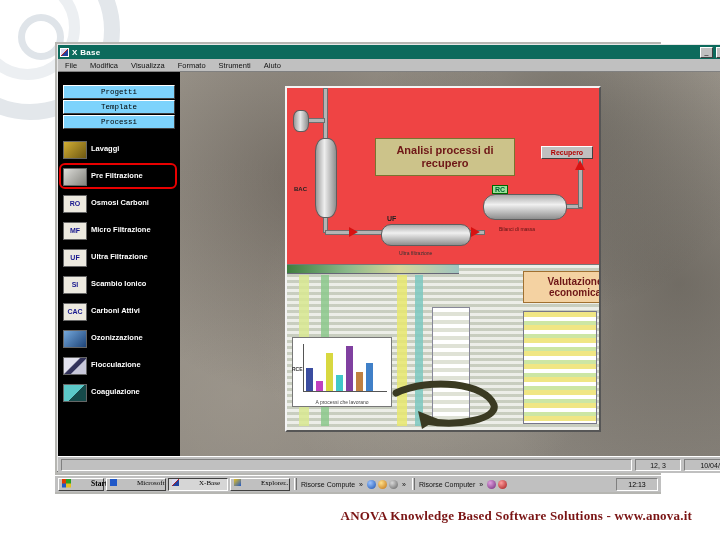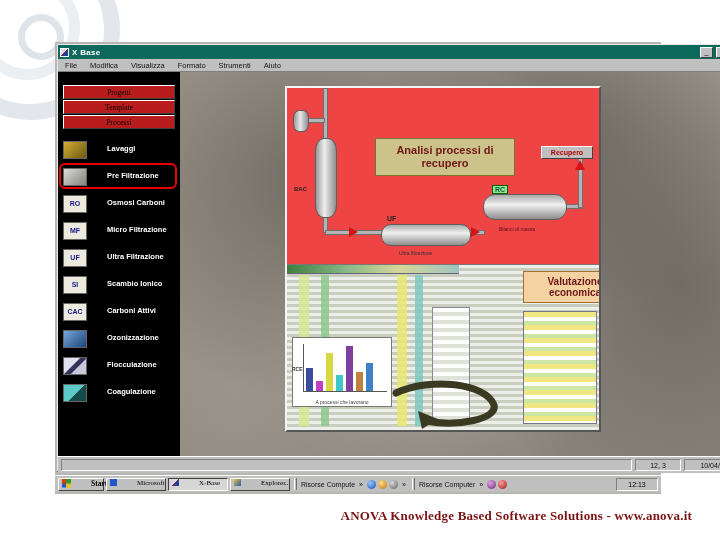--- a/index.html
+++ b/index.html
@@ -27,24 +27,24 @@
   .wbtn { width:13px; height:11px; background:#c0c0c0; border:1px solid; border-color:#fff #404040 #404040 #fff;
           font-size:7px; line-height:8px; text-align:center; font-family:inherit; padding:0; }
 
   .menubar { height:13px; background:#c0c0c0; border-bottom:1px solid #808080; display:flex; align-items:center; gap:13px; padding:0 7px; }
   .menu-item { font-size:7.5px; color:#111; cursor:default; }
 
   .wbody { position:relative; height:384px; display:flex; }
 
   
   .leftpanel { width:122px; background:#000; padding-top:12px; flex:none; }
-  .navbtn { display:block; width:112px; height:14px; margin:1px auto; background:#b91c1c;
-            border:1px solid; border-color:#fff #404040 #404040 #fff; font-size:7.5px; font-family:Liberation Serif, serif; text-align:center; padding:0; }
+  .navbtn { display:block; width:112px; height:14px; margin:1px auto; background:#7dd3fc;
+            border:1px solid; border-color:#fff #404040 #404040 #fff; font-size:7.5px; font-family:Liberation Mono, monospace; text-align:center; padding:0; }
   .plist { margin-top:7px; }
-  .pi { position:relative; display:flex; align-items:center; gap:20px; height:27px; padding-left:5px; }
+  .pi { position:relative; display:flex; align-items:center; gap:4px; height:27px; padding-left:5px; }
   .picon { width:24px; height:18px; flex:none; background:#ece9df; border:1px solid #666;
            display:flex; align-items:center; justify-content:center; font-size:7px; font-weight:bold; color:#17178e; }
   .plabel { color:#fff; font-size:7.5px; font-weight:bold; line-height:1.15; width:82px; }
   .pi.highlight::after { content:""; position:absolute; left:1px; right:3px; top:0; bottom:1px;
                          border:2px solid var(--highlight,#e80000); border-radius:6px; pointer-events:none; }
   .ic-0 { background:linear-gradient(135deg,#d2ae34,#6e5812); }
   .ic-1 { background:linear-gradient(135deg,#dcdcd8,#84847e); }
   .ic-8 { background:linear-gradient(135deg,#74a8dc,#1e4478); }
   .ic-9 { background:linear-gradient(135deg,#e2e2ee 40%,#32325a 45% 58%,#c8c8da 62%); }
   .ic-10{ background:linear-gradient(135deg,#5cc8c8 55%,#164a4a 55%); }

